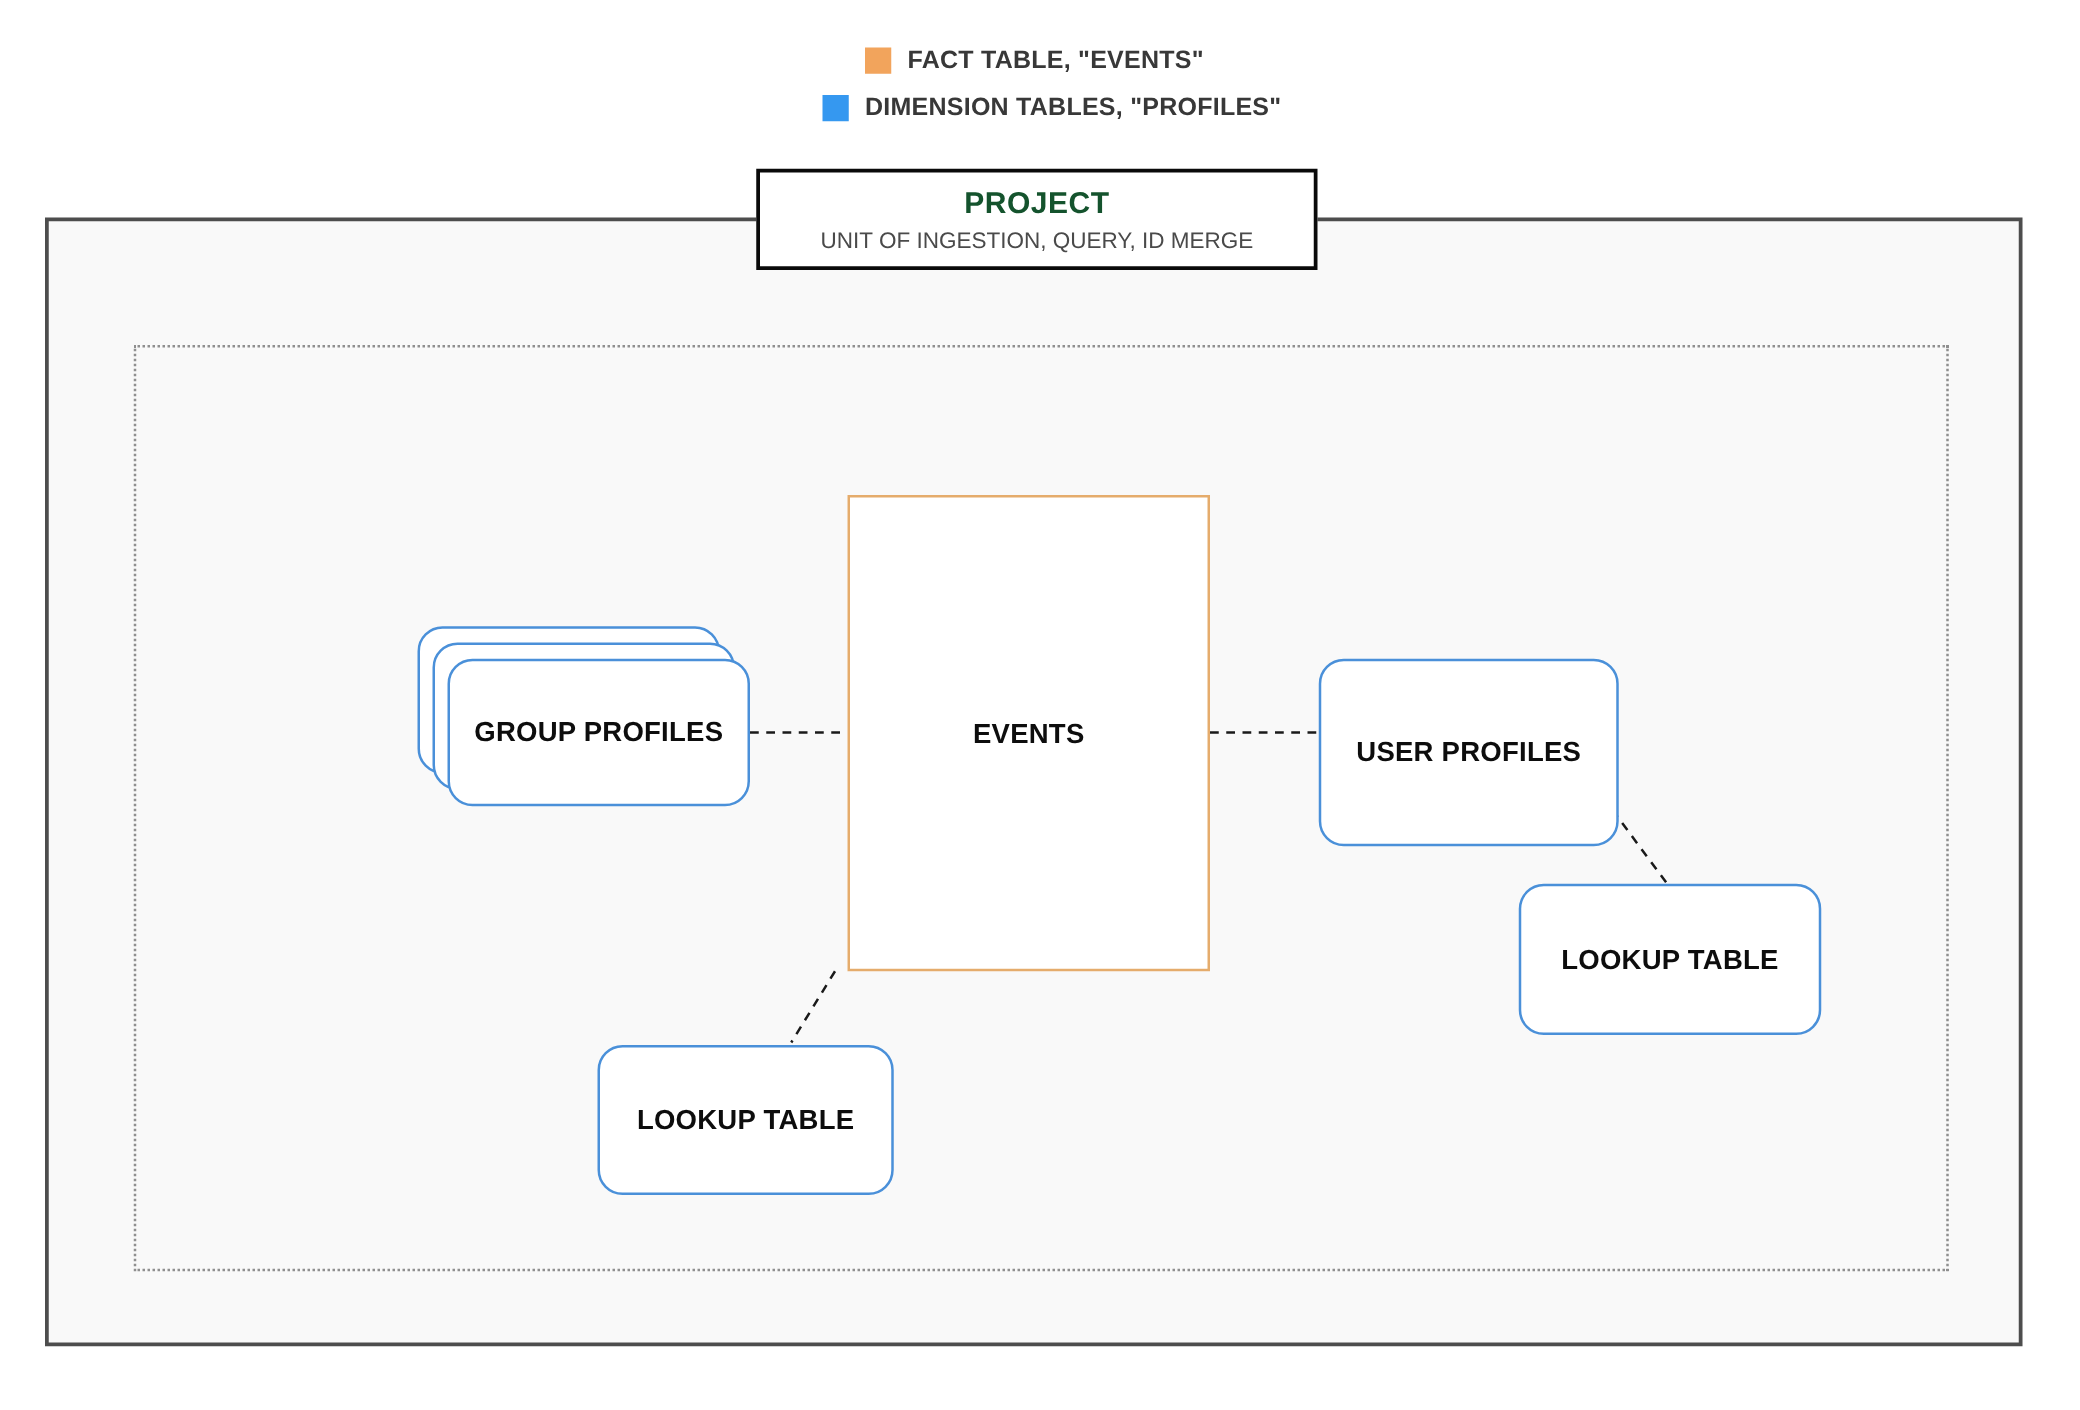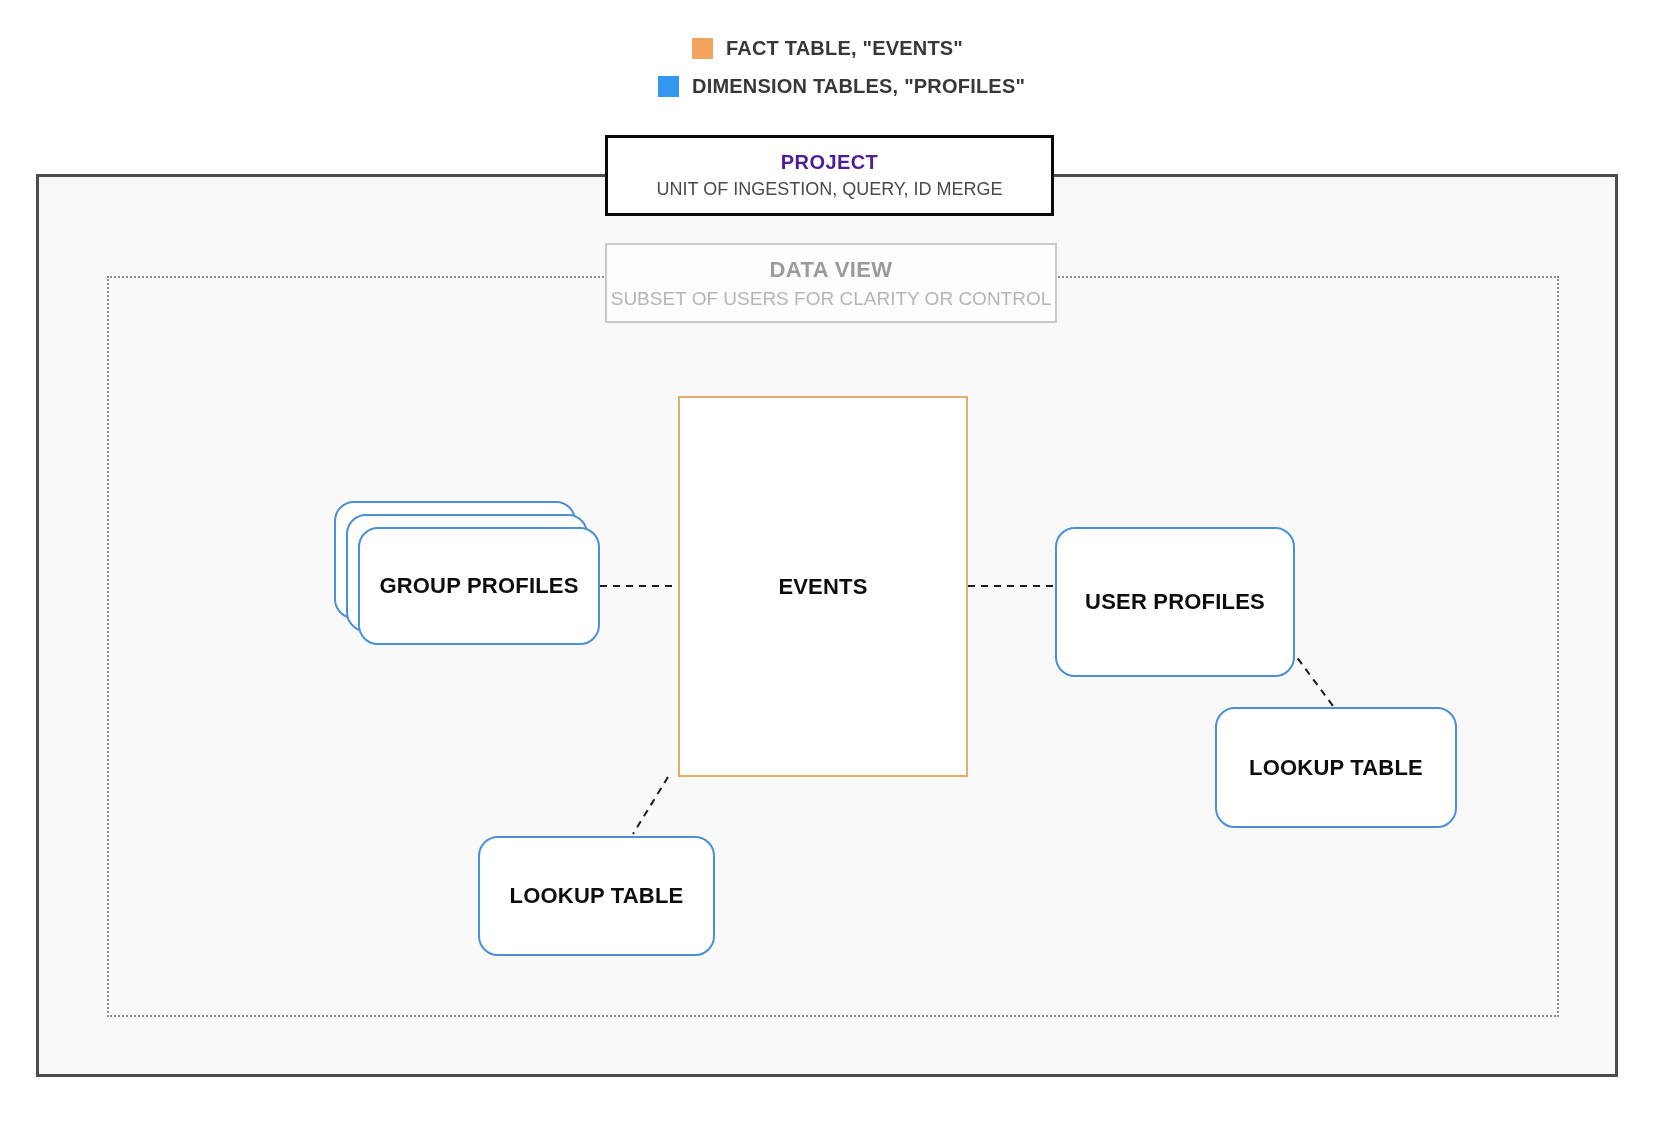--- a/index.html
+++ b/index.html
@@ -66,23 +66,23 @@
     justify-content: center;
     text-align: center;
   }
   .project-box {
     left: 605px; top: 135px;
     width: 449px; height: 81px;
     background: #ffffff;
     border: 3px solid #0a0a0a;
   }
   .project-title {
-    font-size: 20px;
-    font-weight: bold;
-    color: #4c1d95;
+    font-size: 24px;
+    font-weight: bold;
+    color: #14532d;
     letter-spacing: 0.4px;
   }
   .project-subtitle {
     font-size: 18px;
     color: #4a4a4a;
     margin-top: 5px;
     white-space: nowrap;
   }
   .dataview-box {
     left: 605px; top: 243px;
@@ -193,18 +193,14 @@
   </div>
 
   <div class="node dim-card lookup-bottom-node" style="border-color: rgb(74, 144, 217);">
     <span class="node-label">LOOKUP TABLE</span>
   </div>
 
   <div class="header-box project-box">
     <div class="project-title">PROJECT</div>
     <div class="project-subtitle">UNIT OF INGESTION, QUERY, ID MERGE</div>
   </div>
-  <div class="header-box dataview-box">
-    <div class="dv-title">DATA VIEW</div>
-    <div class="dv-subtitle">SUBSET OF USERS FOR CLARITY OR CONTROL</div>
-  </div>
 
 </div>
 
 </body></html>

